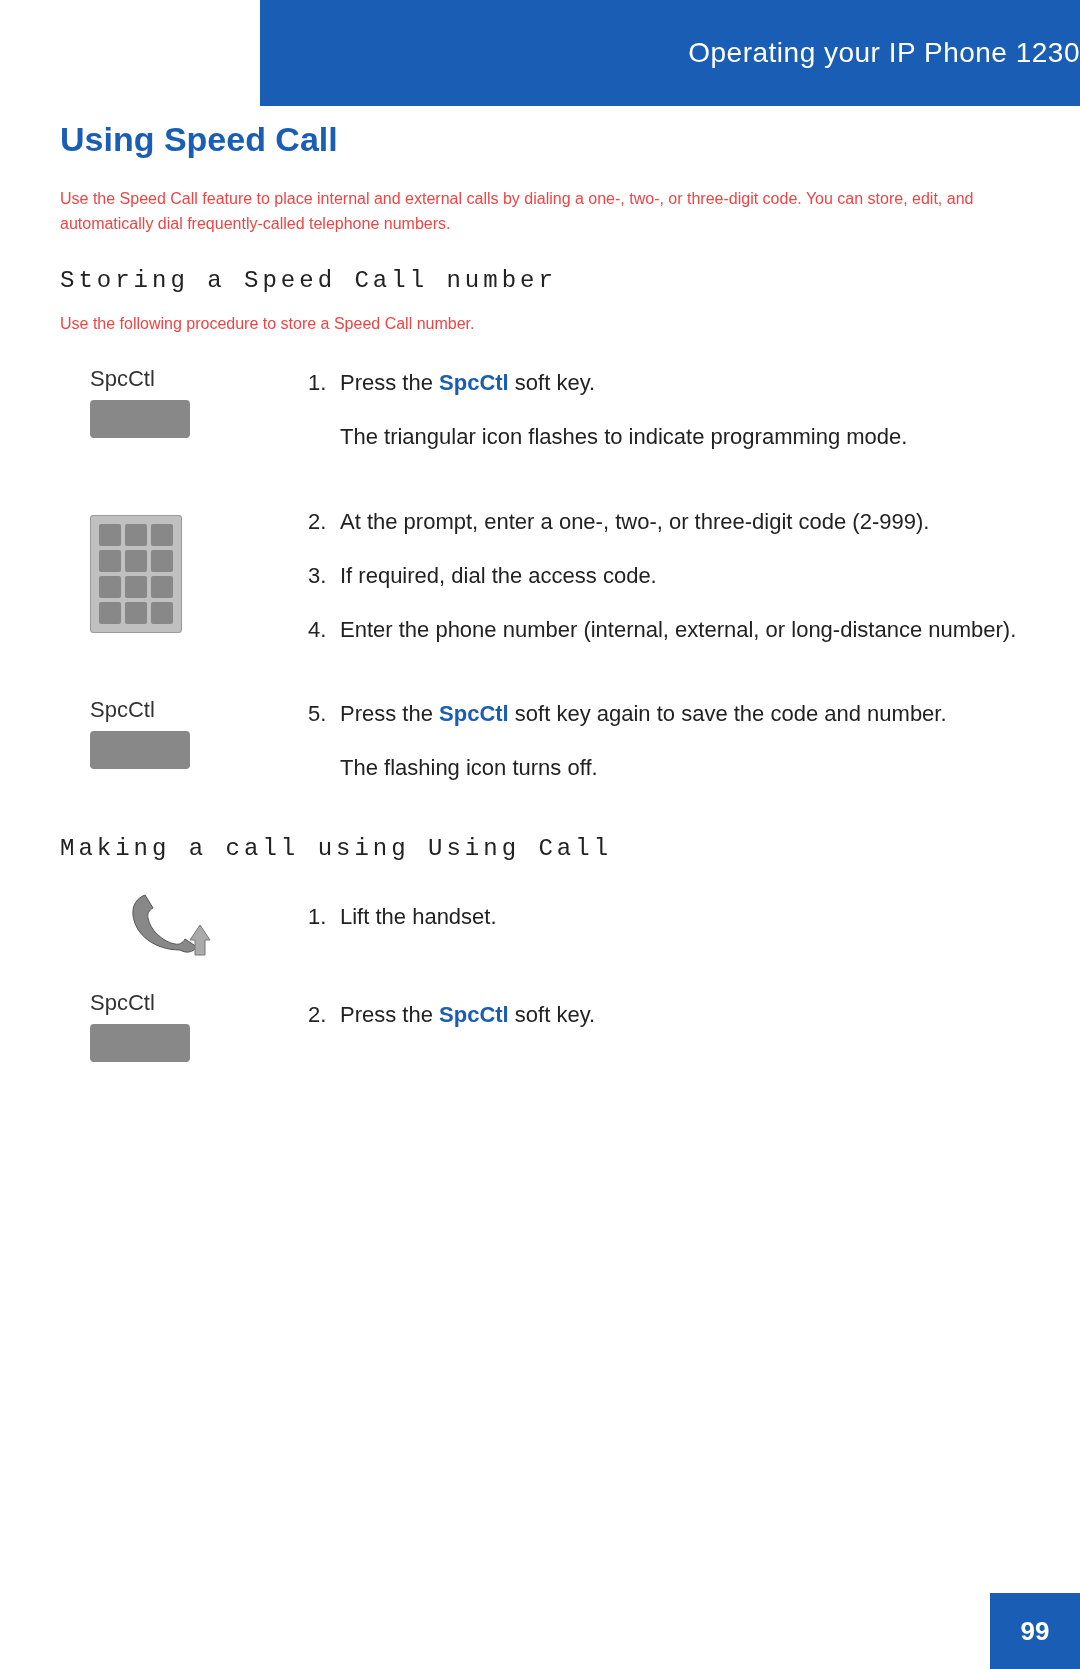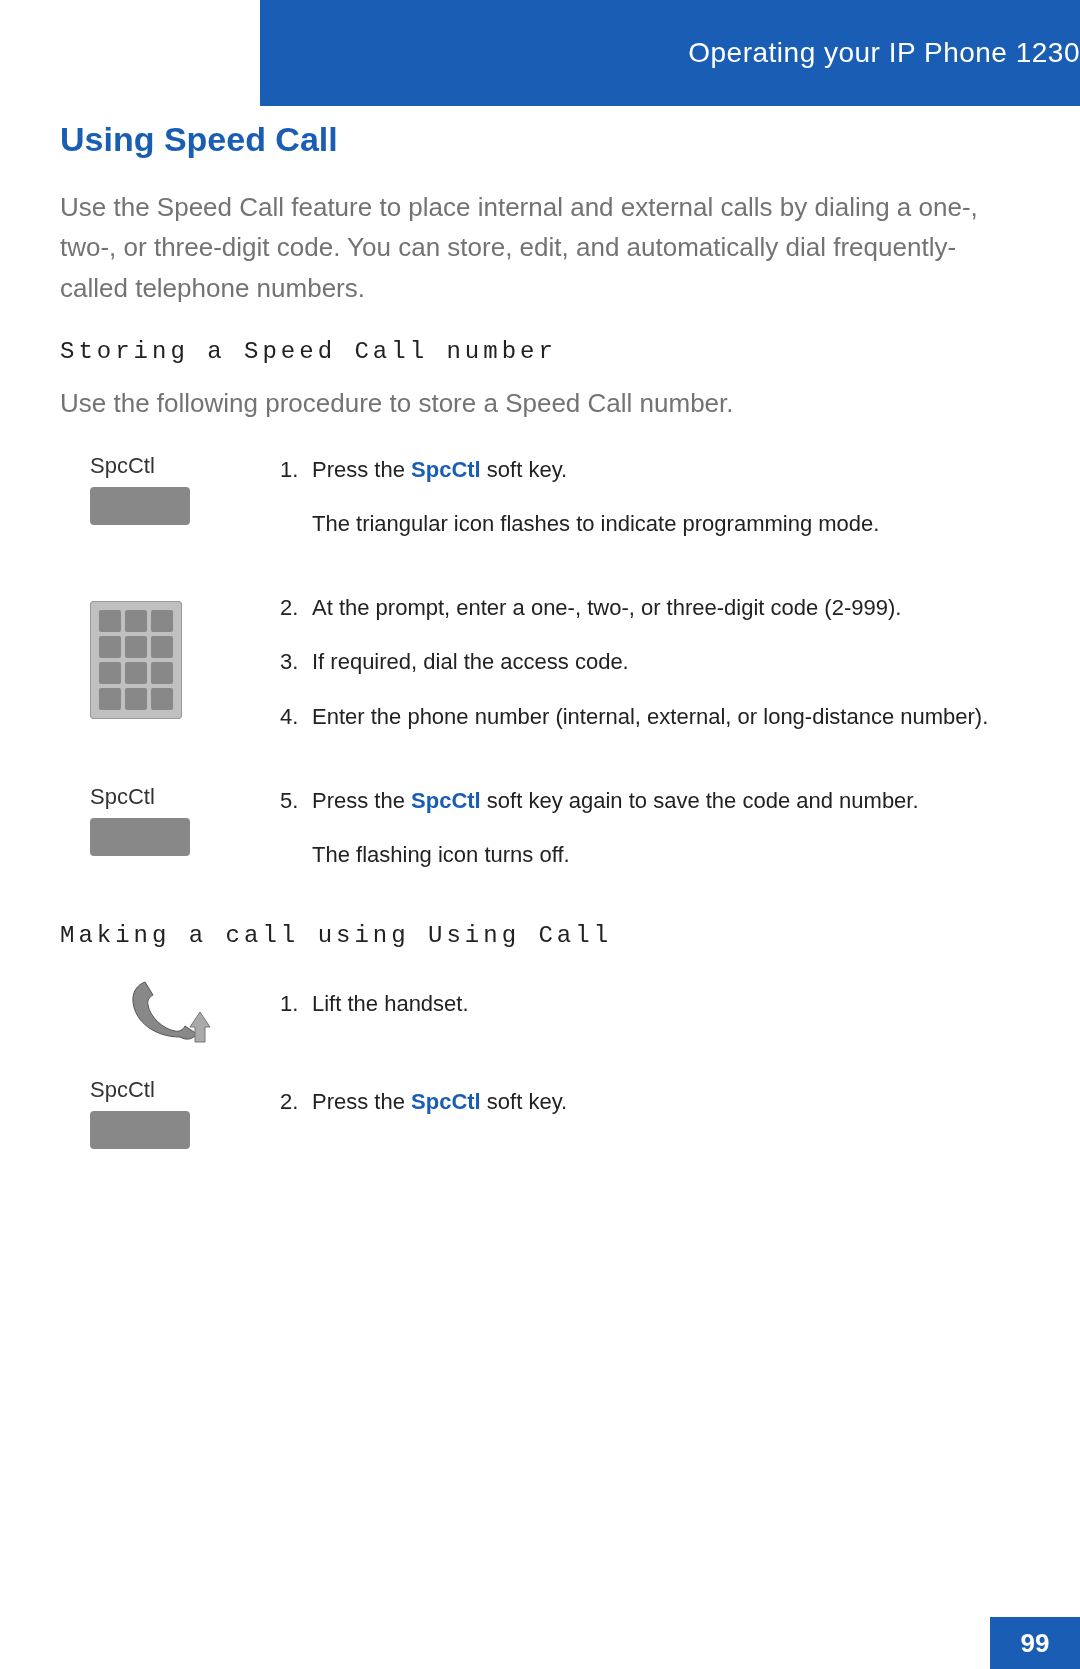--- a/index.html
+++ b/index.html
@@ -54,22 +54,22 @@
     .section-title {
       color: #1a5db5;
       font-size: 34px;
       font-weight: bold;
       margin-bottom: 28px;
       border-bottom: none;
     }
 
     
     .body-text {
-      font-size: 26px;
-      color: #737373;
+      font-size: 16px;
+      color: #ef4444;
       line-height: 1.55;
       margin-bottom: 30px;
     }
 
     
     .subsection-title {
       font-size: 24px;
       color: #222222;
       letter-spacing: 4px;
       font-family: 'Courier New', Courier, monospace;
@@ -123,21 +123,21 @@
       margin-bottom: 20px;
       margin-left: 32px;
     }
 
     
     .footer-page {
       position: absolute;
       bottom: 0;
       right: 0;
       width: 90px;
-      height: 52px;
+      height: 76px;
       background: #1a5db5;
       display: flex;
       align-items: center;
       justify-content: center;
       color: #ffffff;
       font-size: 26px;
       font-weight: bold;
     }
 
     
@@ -159,20 +159,21 @@
       border-radius: 2px;
     }
 
     
     .mt-10 { margin-top: 10px; }
 
     .row-pair {
       display: flex;
       flex-direction: row;
       margin-bottom: 30px;
+      gap: 28px;
     }
 
     .left-col {
       width: 220px;
       flex-shrink: 0;
       display: flex;
       flex-direction: column;
       align-items: flex-start;
       padding-left: 30px;
     }

